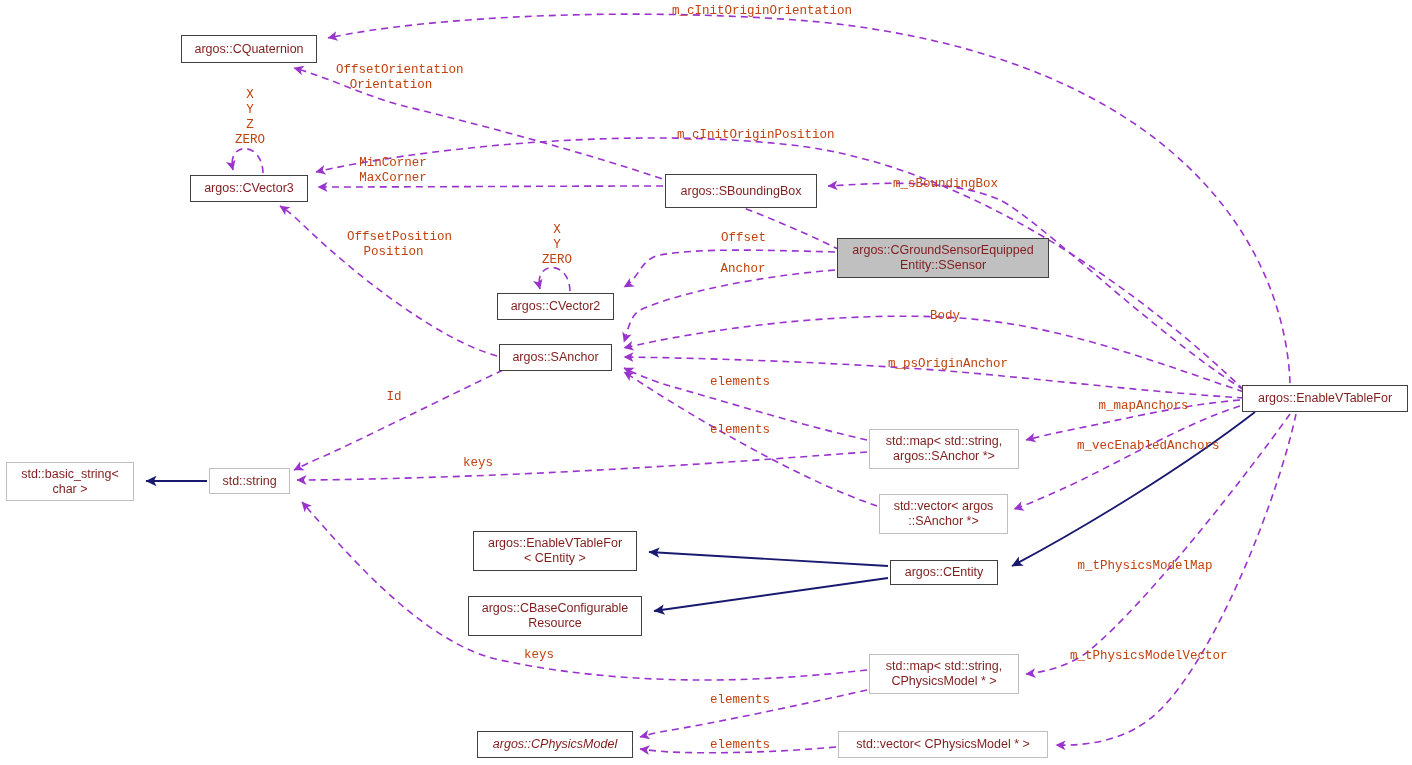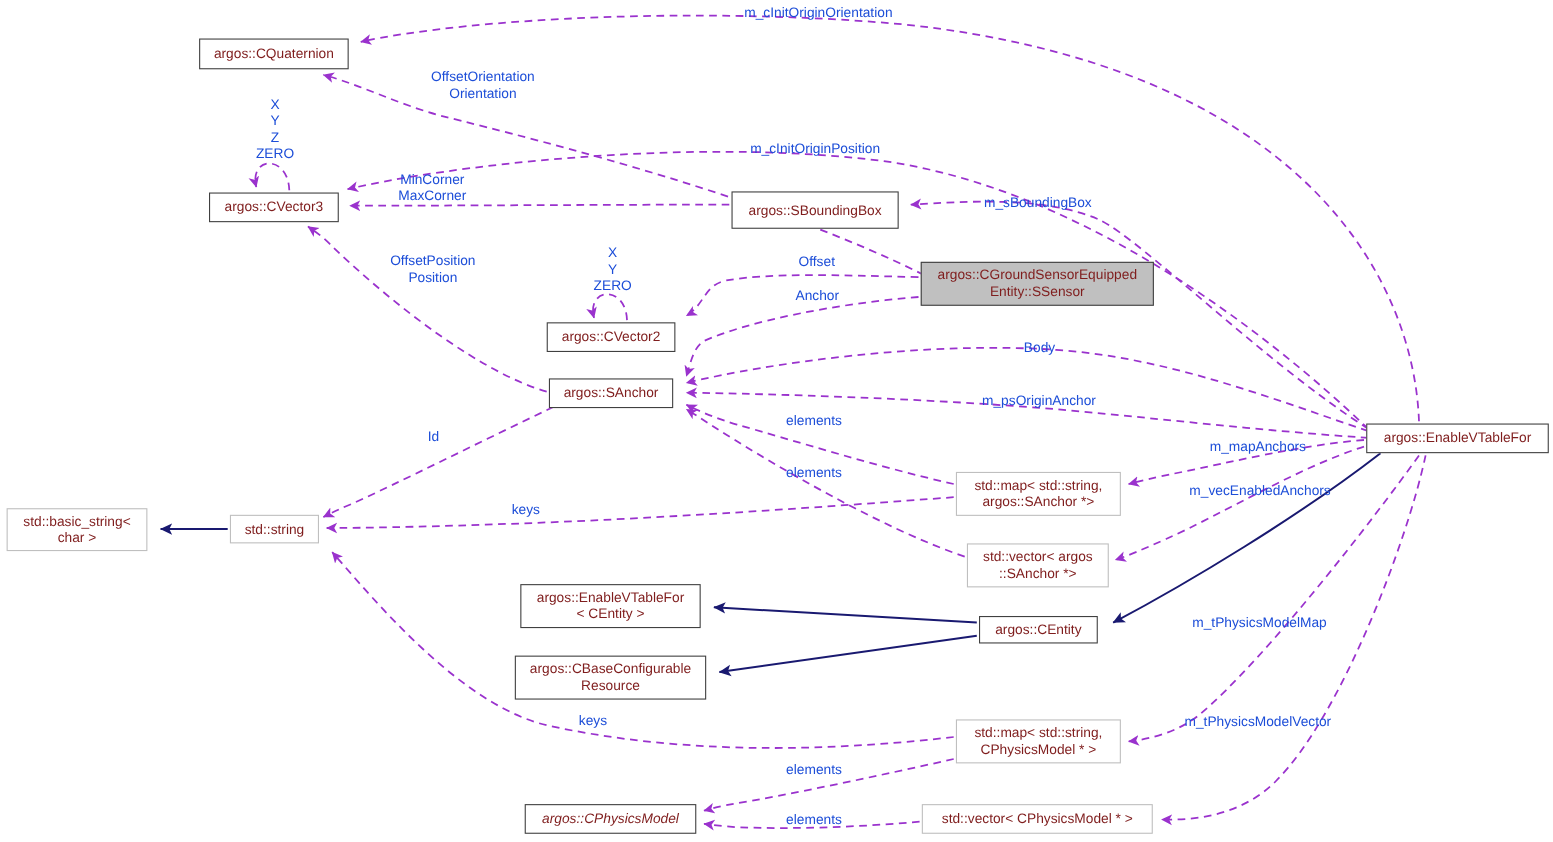--- a/index.html
+++ b/index.html
@@ -24,25 +24,26 @@
     white-space:pre;
     z-index:5;
   }
   .node.solid{border:1.4px solid #404040;}
   .node.light{border:1.2px solid #bfbfbf;}
   .node.focus{background:#c0c0c0;border:1.4px solid #404040;}
   .elabel{
     position:absolute;
     font-size:12.5px;
     line-height:14px;
-    color:#1d4ed8;
+    color:#c2410c;
     white-space:pre;
     text-align:center;
     z-index:6;
     background:transparent;
+    font-family:Liberation Mono, monospace;
   }
   .elabel.multi{line-height:15px;}
 </style>
 </head>
 <body>
 
 <div id="canvas">
 
   <svg id="edges" viewBox="0 0 1412 765" xmlns="http://www.w3.org/2000/svg">
     <defs>
@@ -151,21 +152,21 @@
 
   <div class="node light" style="left:869px;top:654px;width:150px;height:40px;">std::map&lt; std::string,
 CPhysicsModel * &gt;</div>
 
   <div class="node solid" style="left:477px;top:731px;width:156px;height:27px;font-style:italic;">argos::CPhysicsModel</div>
 
   <div class="node light" style="left:838px;top:731px;width:210px;height:27px;">std::vector&lt; CPhysicsModel * &gt;</div>
 
   <div class="elabel" style="left:672px;top:4px;width:144px;">m_cInitOriginOrientation</div>
 
-  <div class="elabel multi" style="left:336px;top:63px;width:110px;margin-left:48px;">OffsetOrientation
+  <div class="elabel multi" style="left:336px;top:63px;width:110px;">OffsetOrientation
 Orientation</div>
 
   <div class="elabel multi" style="left:228px;top:88px;width:44px;">X
 Y
 Z
 ZERO</div>
 
   <div class="elabel" style="left:677px;top:128px;width:128px;">m_cInitOriginPosition</div>
 
   <div class="elabel multi" style="left:352px;top:156px;width:82px;">MinCorner

